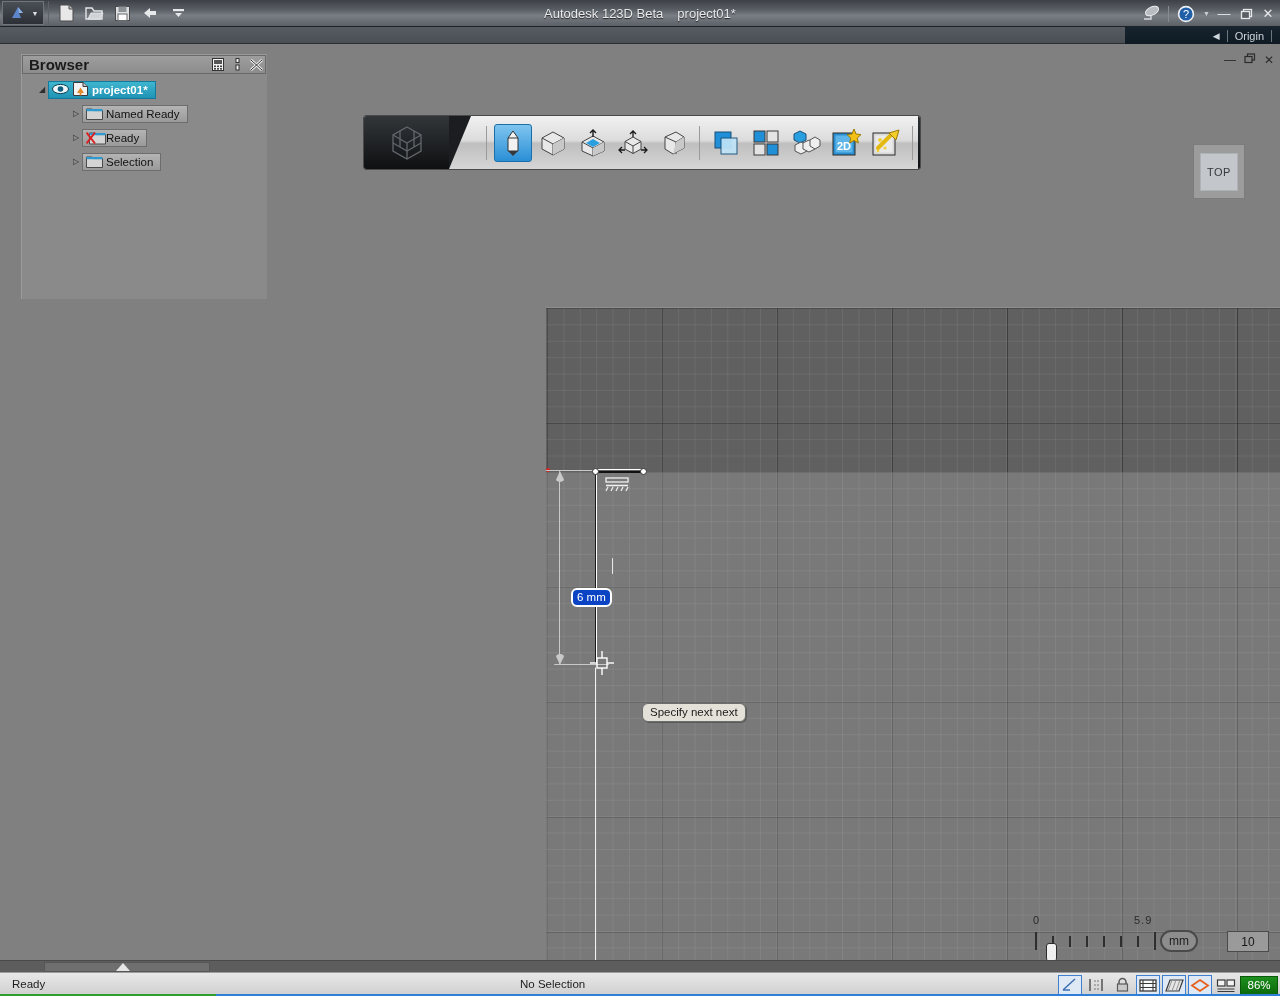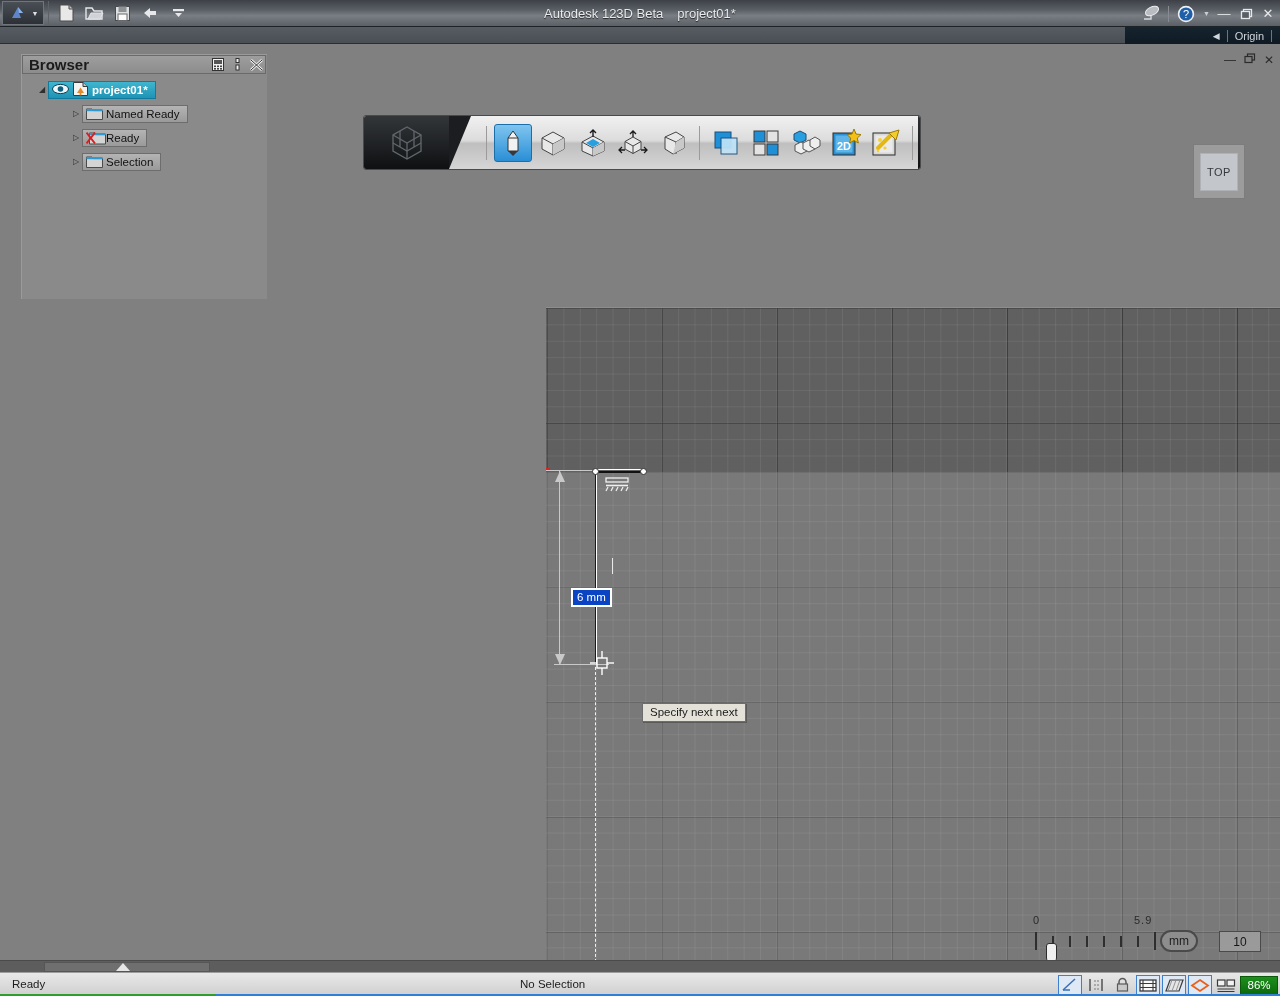--- a/index.html
+++ b/index.html
@@ -179,21 +179,21 @@
       linear-gradient(to right, rgba(255,255,255,.07) 1px, transparent 1px),
       linear-gradient(to bottom, rgba(255,255,255,.07) 1px, transparent 1px),
       linear-gradient(to right, rgba(0,0,0,.18) 1px, transparent 1px),
       linear-gradient(to bottom, rgba(0,0,0,.18) 1px, transparent 1px);
     background-size: 16.4px 16.4px, 16.4px 16.4px, 115px 115px, 115px 115px;
     background-position: 1px 0px, 1px 0px, 1px 0px, 1px 0px;
   }
   .grid-topline { position: absolute; left: 0; top: 0; width: 734px; height: 1px; background: #8e8e8e; }
 
   
-  .sk { position: absolute; }
+  .sk { position: absolute; border-radius: 6px; }
   .red-dot { left: 0px; top: 161px; width: 4px; height: 4px; background: #e02020; }
   .vline {
     left: 49px; top: 164px; width: 2px; height: 193px;
     background: #ffffff; border-left: 1px solid #1a1a1a;
   }
   .hline { left: 50px; top: 164px; width: 48px; height: 2px; background: #111; }
   .hline-w { left: 50px; top: 162px; width: 48px; height: 1px; background: #fff; }
   .pt {
     width: 7px; height: 7px; border-radius: 50%;
     background: #fff; border: 1px solid #333;
@@ -241,21 +241,21 @@
     position: absolute; left: 136px; top: 18px; width: 38px; height: 22px;
     border: 2px solid #4a4a4a; border-radius: 11px;
     background: #8d8d8d; color: #1e1e1e; font-size: 12px;
     display: flex; align-items: center; justify-content: center;
   }
   .val-box {
     position: absolute;
     border: 1px solid #4a4a4a; background: #9a9a9a; color: #161616;
     font-size: 12px; display: flex; align-items: center; justify-content: center;
   }
-  .box-10 { left: 195px; top: 19px; width: 42px; height: 21px; }
+  .box-10 { left: 203px; top: 19px; width: 42px; height: 21px; }
   .box-05 { left: 0px; top: 54px; width: 53px; height: 21px; }
   .slider-knob {
     position: absolute; left: 22px; top: 31px; width: 11px; height: 20px;
     background: #f0f0f0; border: 1px solid #2c2c2c;
     border-radius: 3px 3px 5px 5px;
   }
 
   
   .navbar {
     position: absolute; left: 541px; top: 931px; width: 277px; height: 37px;

